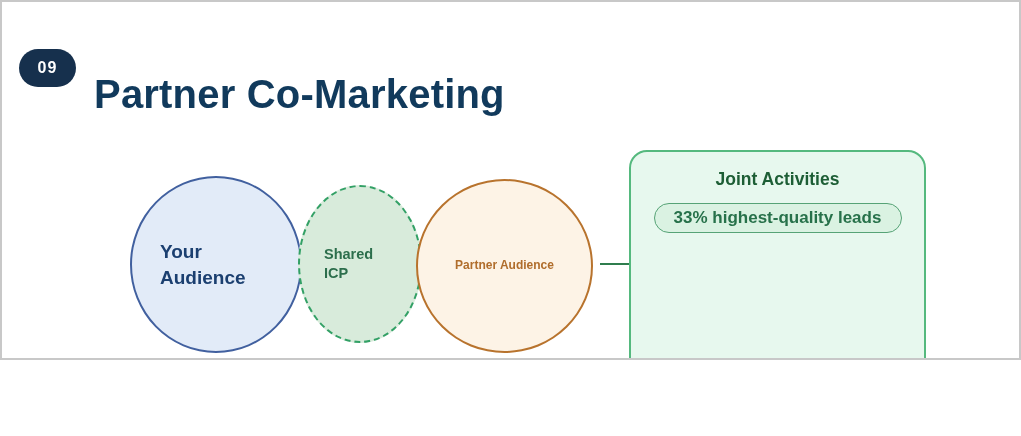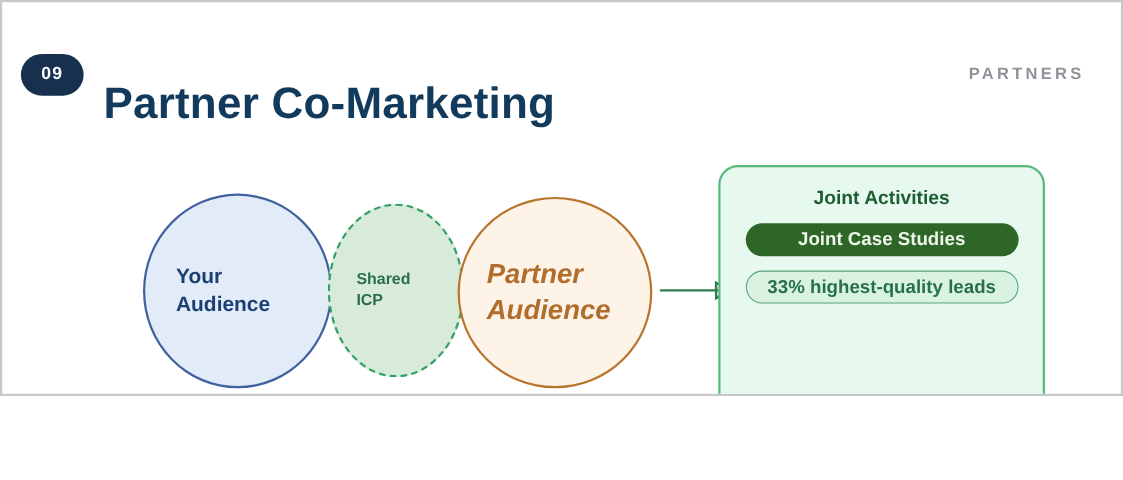--- a/index.html
+++ b/index.html
@@ -36,26 +36,26 @@
   .circle-your .lbl { color:var(--circle-your-text,#1b3f70); font-size:19px; max-width:112px; }
   .circle-shared {
     left:296px; top:183px; width:124px; height:158px; z-index:2;
     background:var(--circle-shared-bg,#d8ebdb); border:2px dashed var(--circle-shared-border,#32a065);
   }
   .circle-shared .lbl { color:var(--circle-shared-text,#2c6e4c); font-size:14.5px; max-width:72px; }
   .circle-partner {
     left:414px; top:177px; width:177px; height:174px; z-index:3;
     background:var(--circle-partner-bg,#fdf3e6); border:2px solid var(--circle-partner-border,#b8732d);
   }
-  .circle-partner .lbl { color:var(--circle-partner-text,#b06d2c); font-size:25px; max-width:124px;font-style:italic; }
+  .circle-partner .lbl { color:var(--circle-partner-text,#b06d2c); font-size:12px; max-width:124px; }
   
   .arrow-wrap { position:absolute; left:596px; top:250px; width:68px; height:24px; }
   
   .panel {
-    position:absolute; left:651px; top:148px; width:297px; height:227px; box-sizing:border-box;
+    position:absolute; left:627px; top:148px; width:297px; height:227px; box-sizing:border-box;
     background:var(--panel-bg,#e7f8ee); border:2px solid var(--panel-border,#55b97e);
     border-radius:18px; padding:17px 24px 16px 24px;
     display:flex; flex-direction:column; align-items:center;
   }
   .panel-title {
     color:var(--panel-title-text,#1d5e35); font-size:17.5px; font-weight:700;
     margin-bottom:13px; text-align:center;
   }
   .pill {
     width:248px; height:30px; box-sizing:border-box; border-radius:15px;
@@ -73,42 +73,38 @@
 </style>
 </head>
 <body>
 
 <div class="screen">
 
   <div class="badge">
     <span>09</span>
   </div>
   <h1 class="page-title">Partner Co-Marketing</h1>
-  <div class="corner-tag">PARTNERS</div>
 
   <div class="circle circle-your">
     <div class="lbl">Your Audience</div>
   </div>
   <div class="circle circle-shared">
     <div class="lbl">Shared ICP</div>
   </div>
   <div class="circle circle-partner">
     <div class="lbl">Partner Audience</div>
   </div>
 
   <div class="arrow-wrap">
     <svg width="68" height="24" viewBox="0 0 68 24">
       <line x1="2" y1="12" x2="55" y2="12" stroke="var(--arrow,#2f7d4e)" stroke-width="2.2"></line>
       <path d="M53 5 L66 12 L53 19 Z" fill="none" stroke="var(--arrow,#2f7d4e)" stroke-width="2.2" stroke-linejoin="miter" transform="translate(0,0)"></path>
     </svg>
   </div>
 
   <div class="panel">
     <div class="panel-title">Joint Activities</div>
-    <div class="pill pill-case">
-      <span>Joint Case Studies</span>
-    </div>
     <div class="pill pill-leads">
       <span>33% highest-quality leads</span>
     </div>
   </div>
 
 </div>
 
 </body></html>

